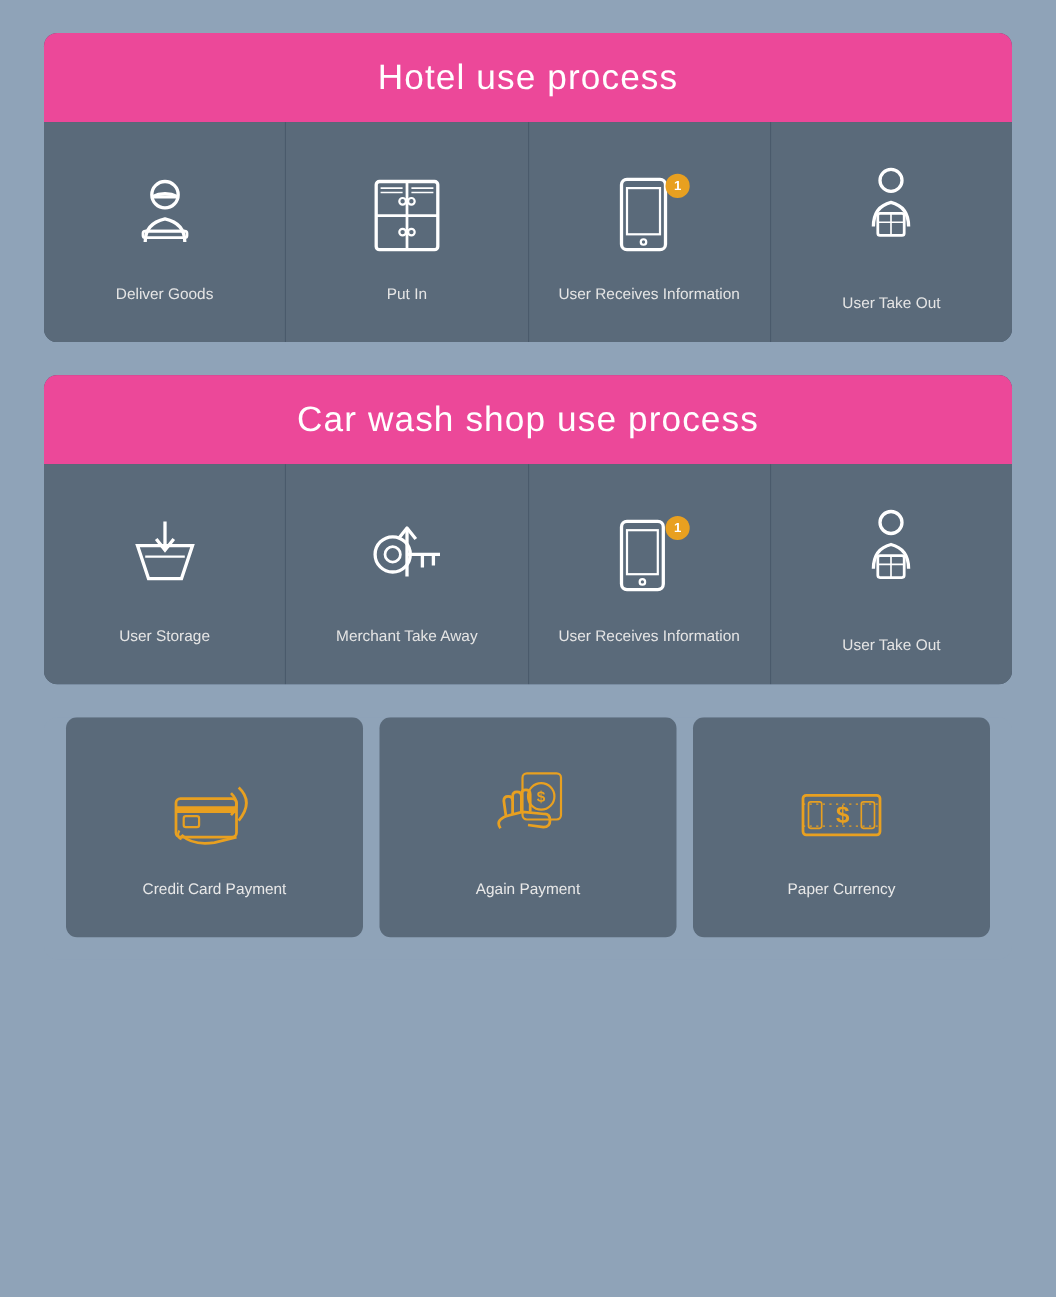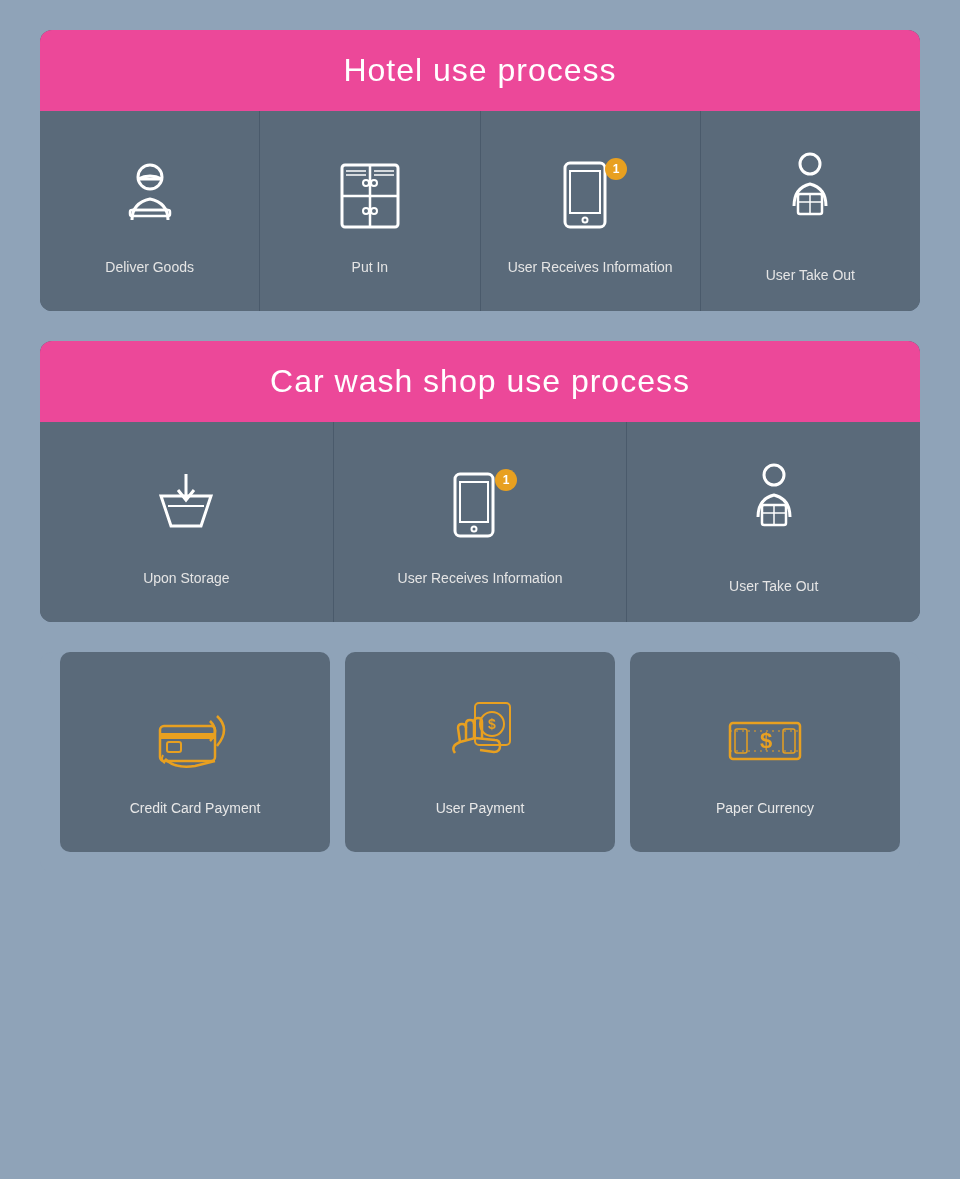--- a/index.html
+++ b/index.html
@@ -229,23 +229,41 @@
         <svg width="80" height="80" viewBox="0 0 80 80" fill="none">
 
           <path d="M15 30 L25 60 L55 60 L65 30 Z" stroke="white" stroke-width="3" fill="none"></path>
 
           <path d="M22 40 L58 40" stroke="white" stroke-width="2"></path>
 
           <line x1="40" y1="8" x2="40" y2="32" stroke="white" stroke-width="3"></line>
           <polyline points="32,24 40,34 48,24" stroke="white" stroke-width="3" fill="none"></polyline>
         </svg>
       </div>
-      <span class="item-label">Upon Storage</span>
-    </div>
-
+      <span class="item-label">User Storage</span>
+    </div>
+
+    <div class="item-cell">
+      <div class="icon-container">
+        <svg width="75" height="80" viewBox="0 0 75 80" fill="none">
+
+          <circle cx="25" cy="38" r="16" stroke="white" stroke-width="3" fill="none"></circle>
+          <circle cx="25" cy="38" r="7" stroke="white" stroke-width="2.5" fill="none"></circle>
+
+          <line x1="38" y1="38" x2="68" y2="38" stroke="white" stroke-width="3"></line>
+
+          <line x1="52" y1="38" x2="52" y2="50" stroke="white" stroke-width="3"></line>
+          <line x1="62" y1="38" x2="62" y2="48" stroke="white" stroke-width="3"></line>
+
+          <line x1="38" y1="58" x2="38" y2="15" stroke="white" stroke-width="3"></line>
+          <polyline points="30,24 38,14 46,24" stroke="white" stroke-width="3" fill="none" stroke-linejoin="round"></polyline>
+        </svg>
+      </div>
+      <span class="item-label">Merchant Take Away</span>
+    </div>
 
 
     <div class="item-cell">
       <div class="icon-container">
         <svg width="70" height="80" viewBox="0 0 70 80" fill="none">
 
           <rect x="10" y="8" width="38" height="62" rx="5" stroke="white" stroke-width="3" fill="none"></rect>
 
           <rect x="15" y="16" width="28" height="40" stroke="white" stroke-width="2" fill="none"></rect>
 
@@ -305,21 +323,21 @@
           <path d="M15 55 Q10 48 20 44 L35 40 L55 42 Q60 42 60 48 Q60 54 54 54 L40 52" stroke="#e8a020" stroke-width="2.5" fill="none"></path>
           <path d="M20 44 L18 30 Q18 26 22 26 Q26 26 26 30 L26 42" stroke="#e8a020" stroke-width="2.5" fill="none"></path>
           <path d="M26 30 L26 26 Q26 22 30 22 Q34 22 34 26 L34 40" stroke="#e8a020" stroke-width="2.5" fill="none"></path>
           <path d="M34 26 L34 24 Q34 20 38 20 Q42 20 42 24 L42 40" stroke="#e8a020" stroke-width="2.5" fill="none"></path>
 
           <rect x="35" y="5" width="35" height="42" rx="4" stroke="#e8a020" stroke-width="2" fill="none"></rect>
           <circle cx="52" cy="26" r="12" stroke="#e8a020" stroke-width="2" fill="none"></circle>
           <text x="48" y="31" fill="#e8a020" font-size="14" font-weight="bold">$</text>
         </svg>
       </div>
-      <span class="paid-label">User Payment</span>
+      <span class="paid-label">Again Payment</span>
     </div>
 
 
     <div class="paid-item-cell">
       <div class="icon-container">
         <svg width="80" height="70" viewBox="0 0 80 70" fill="none">
 
           <rect x="5" y="22" width="70" height="36" rx="3" stroke="#e8a020" stroke-width="2.5" fill="none"></rect>
 
           <text x="35" y="47" fill="#e8a020" font-size="22" font-weight="bold">$</text>

